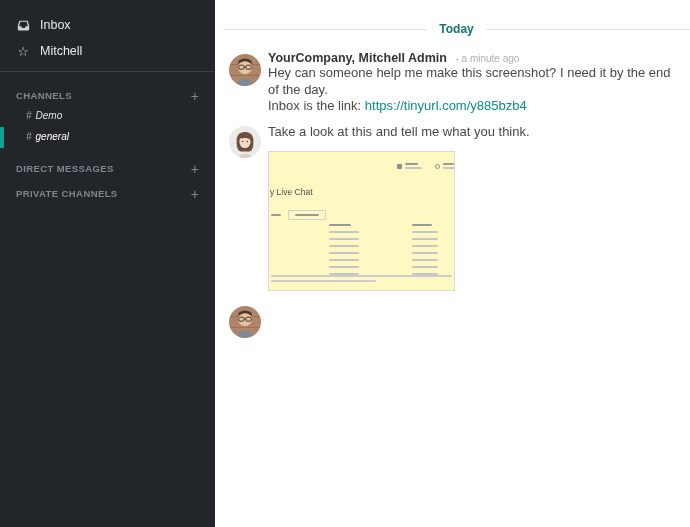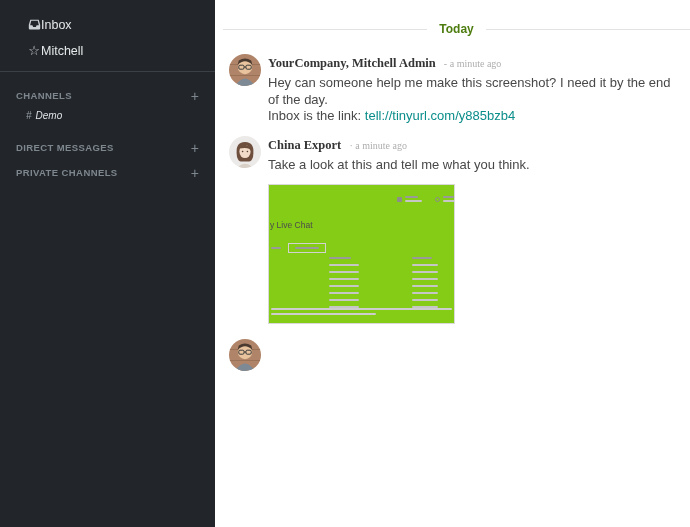--- a/index.html
+++ b/index.html
@@ -1,57 +1,57 @@
 <!DOCTYPE html>
 <html><head>
 <meta charset="utf-8">
 <style>
   * { margin:0; padding:0; box-sizing:border-box; }
   body { font-family:"Liberation Sans", sans-serif; background:#fff; }
   .app { width:690px; height:527px; display:flex; overflow:hidden; background:#fff; }
 
   
   .sidebar { width:215px; flex-shrink:0; background:#22262b; padding-top:12px; color:#e4e6e7; }
-  .side-item { display:flex; padding:6px 27px; height:26px;
+  .side-item { display:flex; align-items:center; gap:10px; padding:6px 16px; height:26px;
                font-size:12.5px; color:#e6e8e9; cursor:pointer; }
   .side-item .ficon { width:14px; display:inline-flex; justify-content:center; color:#ccd1d5; }
   .star-glyph { font-size:13px; line-height:1; color:#ccd1d5; }
   .side-divider { border-top:1px solid #3a4046; margin:7px 0 9px; }
   .side-section { display:flex; align-items:center; justify-content:space-between;
                   padding:9px 16px 5px; }
   .side-section .sec-label { font-size:9.5px; font-weight:bold; letter-spacing:.4px; color:#7e878e; }
   .side-section .plus { color:#7e878e; font-size:14px; line-height:10px; cursor:pointer; }
   .channel { position:relative; padding:4px 16px 4px 26px; font-size:10px; height:21px;
              color:#dfe2e4; cursor:pointer; white-space:nowrap;font-style:italic; }
   .channel .hash { color:#98a0a7; margin-right:4px; }
   .channel.active { color:#ffffff; }
   .channel.active::before { content:""; position:absolute; left:0; top:0; bottom:0; width:4px;
                             background:#12a093; }
   .gap-sm { height:6px; }
 
   
   .main { flex:1; background:#fff; padding-top:22px; overflow:hidden; }
   .day-divider { display:flex; align-items:center; gap:12px; padding-left:8px; margin-bottom:16px; }
   .day-divider .dline { flex:1; height:1px; background:#e2e2e2; }
-  .day-divider .dlabel { font-size:12px; font-weight:bold; color:#4d7c0f; }
+  .day-divider .dlabel { font-size:12px; font-weight:bold; color:#0f766e; }
 
   .message { display:flex; padding:0 14px; margin-bottom:9px; }
   .avatar { width:32px; height:32px; border-radius:50%; overflow:hidden; flex-shrink:0;
             margin-right:7px; margin-top:2px; }
   .avatar svg { display:block; }
   .msg-content { flex:1; min-width:0; }
-  .msg-header { font-size:12.5px; line-height:23px;font-family:Liberation Serif, serif; }
+  .msg-header { font-size:12.5px; line-height:13px; }
   .author { font-weight:bold; color:#353535; }
   .timestamp { font-size:10px; color:#aeaeae; margin-left:5px; }
   .msg-text { font-size:13px; color:#484848; line-height:16.5px; }
   .msg-link { color:#0b8d8a; cursor:pointer; text-decoration:none; }
 
   
   .attachment { position:relative; width:187px; height:140px; margin-top:11px;
-                border:1px solid #d9d9d9; background:#84cc16; cursor:pointer; overflow:hidden; }
+                border:1px solid #d9d9d9; background:#fef9c3; cursor:pointer; overflow:hidden; }
   .att-title { position:absolute; left:1px; top:35px; font-size:8.5px; color:#4c4c4c; }
   .att-stats { position:absolute; top:11px; left:128px; display:flex; gap:13px; }
   .stat { display:flex; gap:3px; align-items:flex-start; }
   .glyph-sq { width:5px; height:5px; background:#8d8d8d; border-radius:1px; margin-top:1px; }
   .glyph-ci { width:5px; height:5px; border:1px solid #8d8d8d; border-radius:50%; margin-top:1px; }
   .stack { display:flex; flex-direction:column; gap:2px; }
   .bar { height:2px; border-radius:1px; background:#c6c6c6; }
   .bar.dark { background:#9a9a9a; }
   .att-tabs { position:absolute; left:2px; top:58px; display:flex; align-items:center; gap:7px; }
   .tab-pill { width:38px; height:10px; border:1px solid #d2d2d2; display:flex;
@@ -90,20 +90,23 @@
     <div class="side-divider"></div>
 
     <div class="side-section">
       <span class="sec-label">CHANNELS</span>
       <span class="plus">+</span>
     </div>
 
     <div class="channel">
       <span class="hash">#</span><span>Demo</span>
     </div>
+    <div class="channel active">
+      <span class="hash">#</span><span>general</span>
+    </div>
 
     <div class="gap-sm"></div>
 
     <div class="side-section">
       <span class="sec-label">DIRECT MESSAGES</span>
       <span class="plus">+</span>
     </div>
 
     <div class="side-section">
       <span class="sec-label">PRIVATE CHANNELS</span>
@@ -133,41 +136,37 @@
           <path d="M15 13h2" stroke="#3a3a3a" stroke-width="1"></path>
         </svg>
       </div>
       <div class="msg-content">
         <div class="msg-header">
           <span class="author">YourCompany, Mitchell Admin</span>
           <span class="timestamp">- a minute ago</span>
         </div>
         <div class="msg-text">
           <span>Hey can someone help me make this screenshot? I need it by the end of the day.</span><br>
-          <span>Inbox is the link: </span><span class="msg-link">tell://tinyurl.com/y885bzb4</span>
+          <span>Inbox is the link: </span><span class="msg-link">https://tinyurl.com/y885bzb4</span>
         </div>
       </div>
     </div>
 
     <div class="message">
       <div class="avatar">
         <svg width="32" height="32" viewBox="0 0 32 32">
           <rect width="32" height="32" fill="#eceae8"></rect>
           <path d="M8 21q-2.5-15 8-15t8 15q-1.5 4.5-4 4.5h-8q-2.5 0-4-4.5z" fill="#6e4f3e"></path>
           <ellipse cx="16" cy="15.5" rx="5.6" ry="6.6" fill="#f2dcc9"></ellipse>
           <path d="M10 11q6-4.5 12 .5v3.5q-1.5-4.5-12-2.5z" fill="#6e4f3e"></path>
           <path d="M13.5 15.5h.2M18.3 15.5h.2" stroke="#5a4436" stroke-width="1.4" stroke-linecap="round"></path>
           <path d="M8 32q8-8.5 16 0z" fill="#d8cfc6"></path>
         </svg>
       </div>
       <div class="msg-content">
-        <div class="msg-header">
-          <span class="author">China Export</span>
-          <span class="timestamp">· a minute ago</span>
-        </div>
         <div class="msg-text">
           <span>Take a look at this and tell me what you think.</span>
         </div>
 
         <div class="attachment">
           <div class="att-stats">
             <div class="stat">
               <span class="glyph-sq"></span>
               <span class="stack">
                 <span class="bar dark" style="width:13px"></span>

